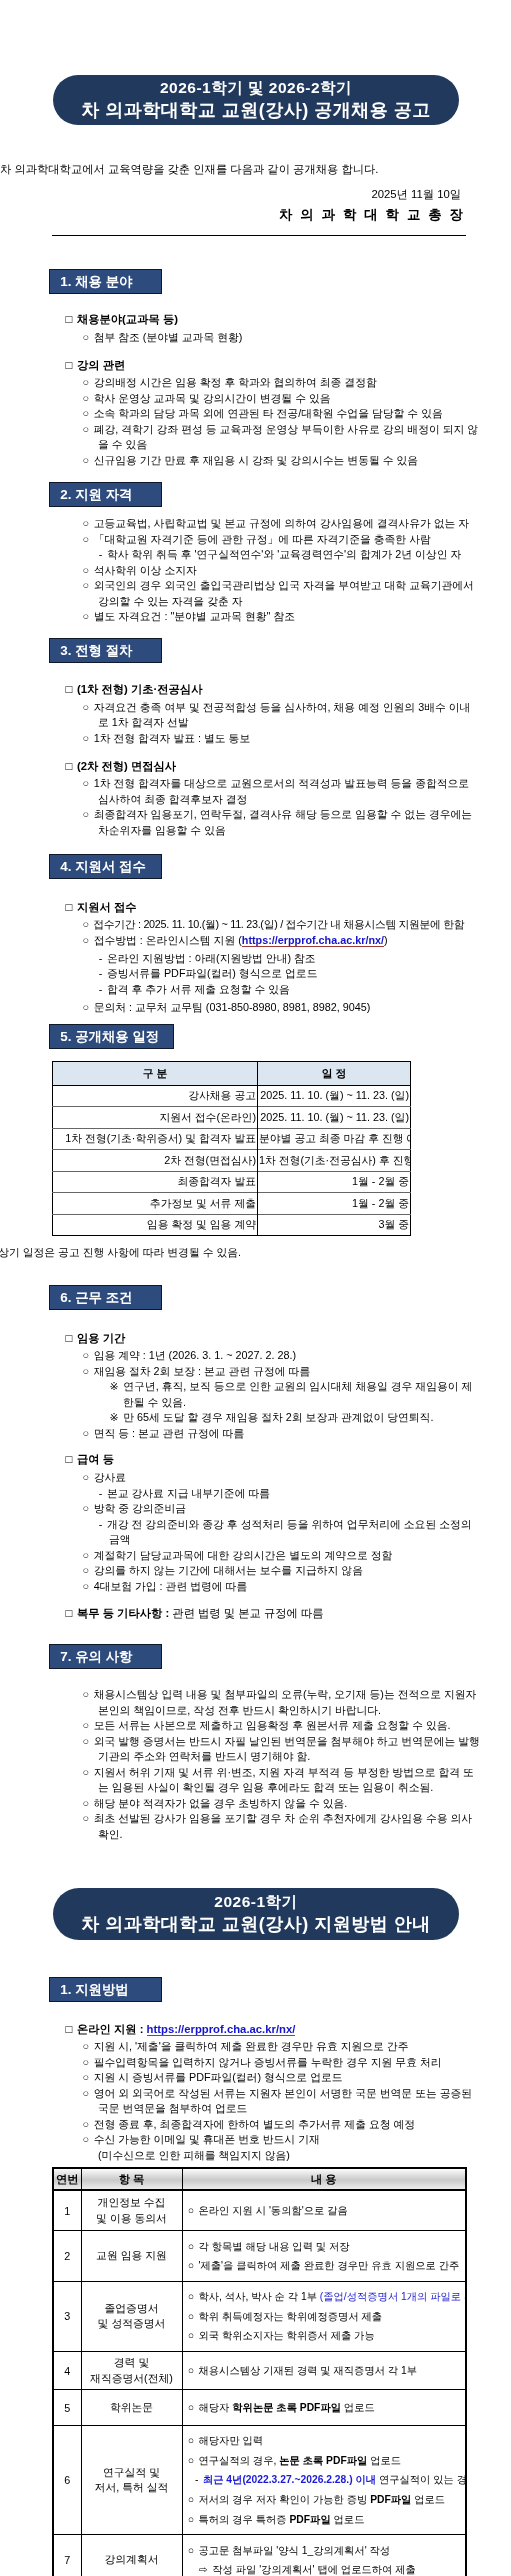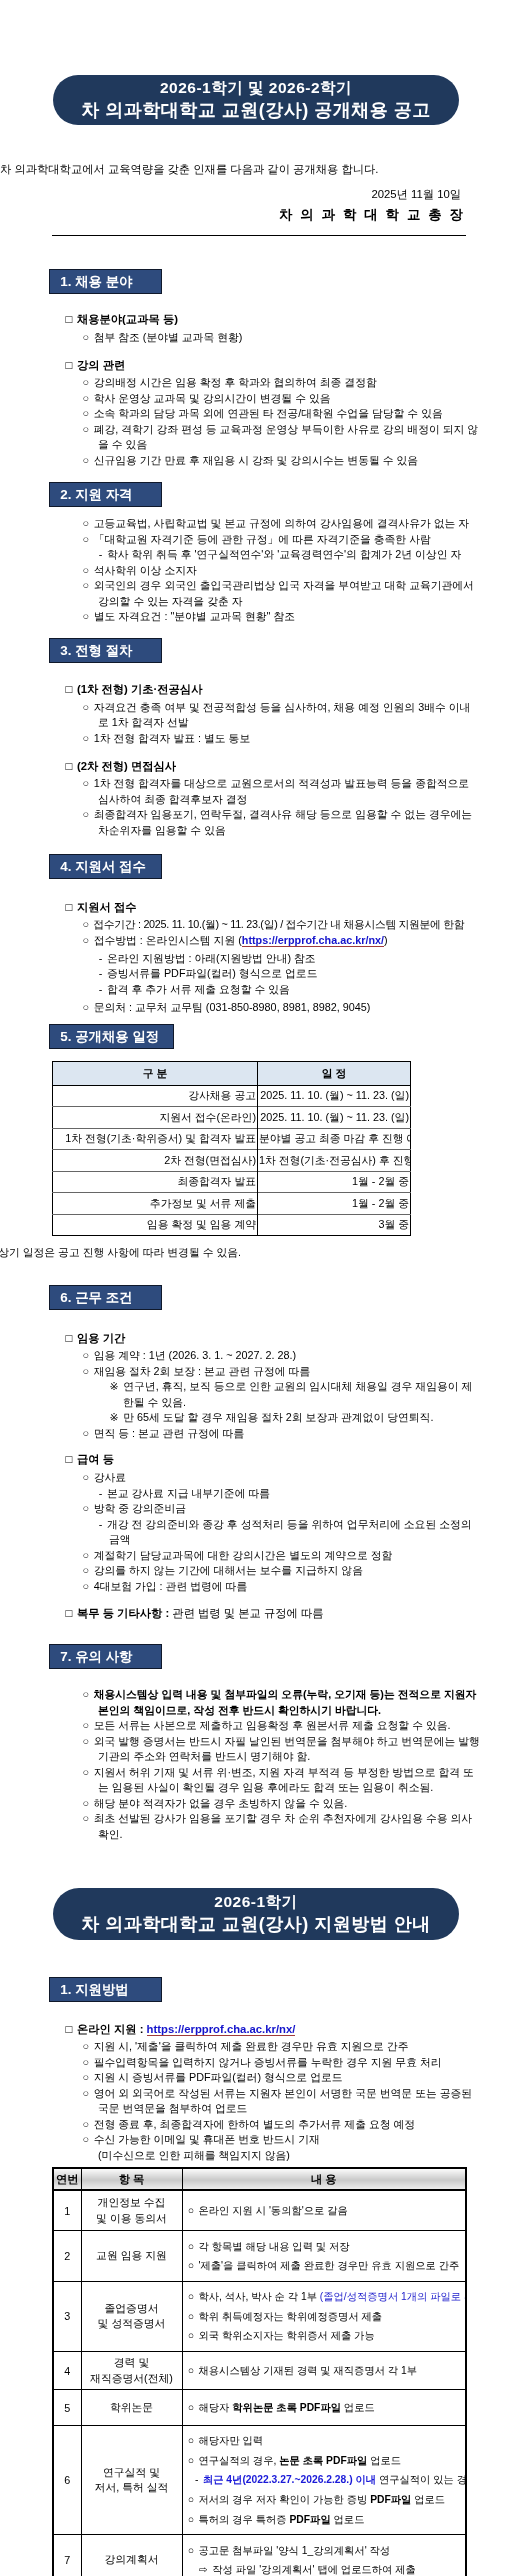--- a/index.html
+++ b/index.html
@@ -24,21 +24,21 @@
           color:#fff;font-size:13.4px;font-weight:bold;line-height:23px;padding:0 13.4px 0 10.3px;
           min-width:87px;}
   
   .line{font-size:10.8px;line-height:15.5px;}
   .l-sq{padding-left:83px;text-indent:-17.5px;padding-right:31px;font-weight:bold;font-size:11.3px;}
   .l-o{padding-left:98px;text-indent:-15.5px;padding-right:31px;}
   .l-dash{padding-left:109px;text-indent:-10.3px;padding-right:31px;}
   .l-star{padding-left:92px;text-indent:-13.4px;padding-right:31px;margin-left:31px;}
   .l-note{text-indent:-15.5px;padding-right:36px;font-size:10.8px;line-height:16.5px;}
   .mk{margin-right:4.6px;}
-  .bold{font-weight:bold;}
+  .bold{font-weight:normal;}
   .tight{letter-spacing:-0.3px;}
   .link{color:#1414cc;font-weight:bold;text-decoration:none;border-bottom:1px solid #a03a3a;cursor:pointer;}.mt4{margin-top:2.1px}.mt5{margin-top:2.6px}.mt8{margin-top:4.1px}
   .mt15{margin-top:7.7px}.mt22{margin-top:11.3px}.mt23{margin-top:12px}
   .mt24{margin-top:12.4px}.mt25{margin-top:13px}.mt27{margin-top:14px}.mt30{margin-top:15.5px}
   .mt32{margin-top:9px}.mt35{margin-top:18px}.mt36{margin-top:18.5px}.mt38{margin-top:19.6px}
   .mt40{margin-top:20.6px}.mt41{margin-top:21px}.mt42{margin-top:21.6px}.mt47{margin-top:24px}
   .mt64{margin-top:33px}.mt72{margin-top:37px}
   
   .sched{margin-left:52px;width:359px;border-collapse:collapse;table-layout:fixed;
          border-left:1px solid #000;border-right:1px solid #000;

